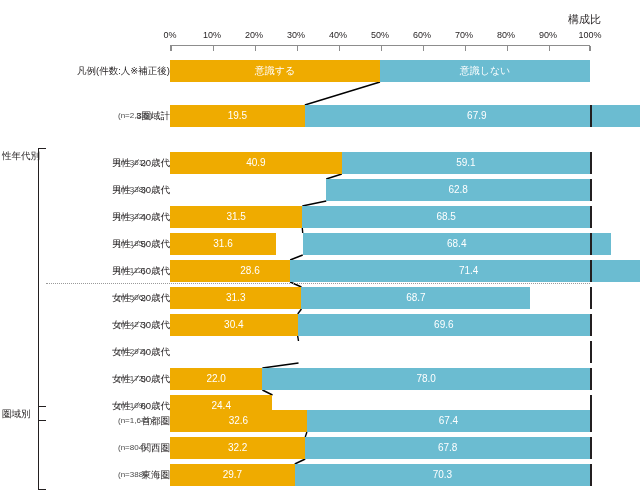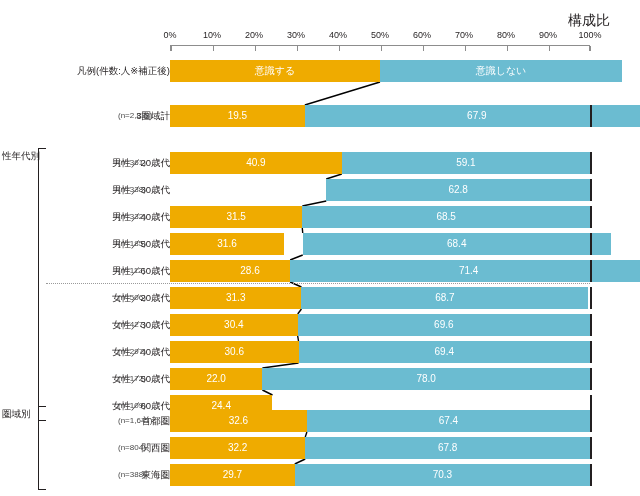--- a/index.html
+++ b/index.html
@@ -13,21 +13,21 @@
   #chart-root {
     position: relative;
     width: 640px;
     height: 496px;
     background: #ffffff;
   }
 
   
   .axis-title {
     position: absolute;
-    font-size: 14px;
+    font-size: 11px;
     color: #231f20;
     white-space: nowrap;
   }
   .axis-ticks {
     position: absolute;
     left: 170px;
     top: 30px;
     width: 420px;
     height: 14px;
   }
@@ -195,21 +195,21 @@
       <line x1="92.4" y1="390" x2="102.48" y2="395" stroke="#000000" stroke-width="1.4"></line>
       <line x1="136.92000000000002" y1="432" x2="135.24" y2="437" stroke="#000000" stroke-width="1.4"></line>
       <line x1="135.24" y1="459" x2="124.74" y2="464" stroke="#000000" stroke-width="1.4"></line>
     </svg>
 
   <div id="rows-layer">
       <div class="row" style="top: 60px;">
         <div class="row-label">凡例(件数:人※補正後)</div>
         <div class="bar-area">
           <div class="seg seg-a legendtext" style="width: 210px;">意識する</div>
-          <div class="seg seg-b legendtext" style="left: 210px; width: 242px;">意識しない</div>
+          <div class="seg seg-b legendtext" style="left: 210px; width: 210px;">意識しない</div>
         </div>
       </div>
       <div class="row" style="top: 105px;">
         <div class="row-label">3圏域計</div>
         <div class="row-n">(n=2,838)</div>
         <div class="bar-area">
           <div class="seg seg-a" style="width: 134.82px;">19.5</div>
           <div class="seg seg-b" style="left: 134.82px; width: 344px;">67.9</div>
         </div>
         <div class="endcap" style="top: 0px; height: 22px;"></div>
@@ -237,59 +237,55 @@
         <div class="bar-area">
           <div class="seg seg-a" style="width: 132.3px;">31.5</div>
           <div class="seg seg-b" style="left: 132.3px; width: 287.7px;">68.5</div>
         </div>
         <div class="endcap" style="top: 0px; height: 22px;"></div>
       </div>
       <div class="row" style="top: 233px;">
         <div class="row-label">男性／50歳代</div>
         <div class="row-n">(n=185)</div>
         <div class="bar-area">
-          <div class="seg seg-a" style="width: 114px;">31.6</div>
+          <div class="seg seg-a" style="width: 106px;">31.6</div>
           <div class="seg seg-b" style="left: 132.72px; width: 308px;">68.4</div>
         </div>
         <div class="endcap" style="top: 0px; height: 22px;"></div>
       </div>
       <div class="row" style="top: 260px;">
         <div class="row-label">男性／60歳代</div>
         <div class="row-n">(n=112)</div>
         <div class="bar-area">
           <div class="seg seg-a" style="width: 120.12px; padding-left: 40px;">28.6</div>
           <div class="seg seg-b" style="left: 120.12px; width: 357px;">71.4</div>
         </div>
         <div class="endcap" style="top: 0px; height: 22px;"></div>
       </div>
       <div class="row" style="top: 287px;">
         <div class="row-label">女性／20歳代</div>
         <div class="row-n">(n=506)</div>
         <div class="bar-area">
           <div class="seg seg-a" style="width: 131.46px;">31.3</div>
-          <div class="seg seg-b" style="left: 131.46px; width: 287px;">68.7</div>
+          <div class="seg seg-b" style="left: 131.46px; width: 229px;">68.7</div>
         </div>
         <div class="endcap" style="top: 0px; height: 22px;"></div>
       </div>
       <div class="row" style="top: 314px;">
         <div class="row-label">女性／30歳代</div>
         <div class="row-n">(n=427)</div>
         <div class="bar-area">
           <div class="seg seg-a" style="width: 127.68px;">30.4</div>
           <div class="seg seg-b" style="left: 127.68px; width: 292.32px;">69.6</div>
         </div>
         <div class="endcap" style="top: 0px; height: 22px;"></div>
       </div>
       <div class="row" style="top: 341px;">
         <div class="row-label">女性／40歳代</div>
         <div class="row-n">(n=297)</div>
-        <div class="bar-area">
-          <div class="seg seg-a" style="width: 128.52px;">30.6</div>
-          <div class="seg seg-b" style="left: 128.52px; width: 291.48px;">69.4</div>
-        </div>
         <div class="endcap" style="top: 0px; height: 22px;"></div>
       </div>
       <div class="row" style="top: 368px;">
         <div class="row-label">女性／50歳代</div>
         <div class="row-n">(n=172)</div>
         <div class="bar-area">
           <div class="seg seg-a" style="width: 92.4px;">22.0</div>
           <div class="seg seg-b" style="left: 92.4px; width: 327.6px;">78.0</div>
         </div>
         <div class="endcap" style="top: 0px; height: 22px;"></div>

